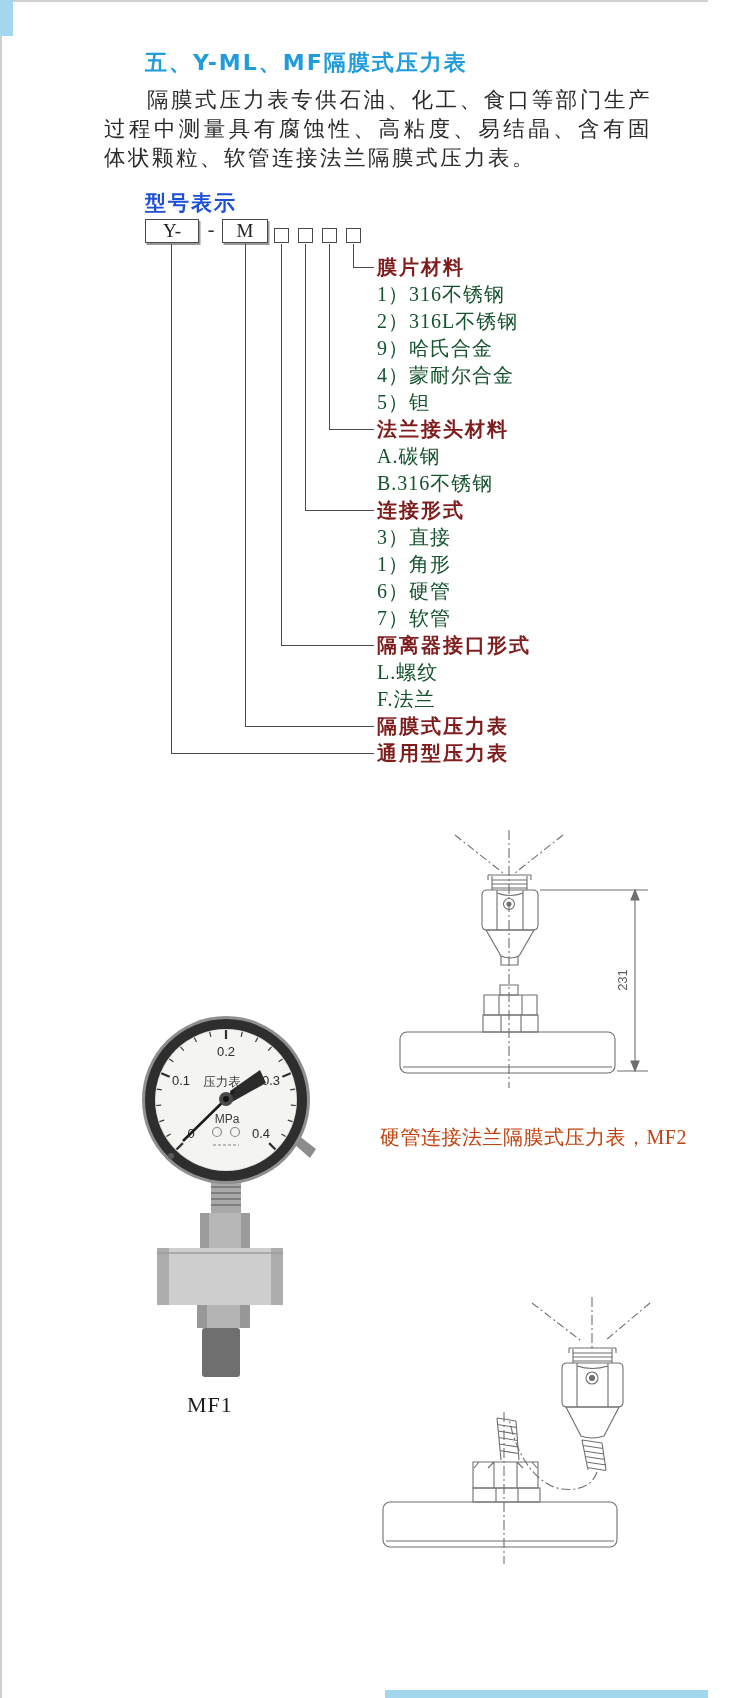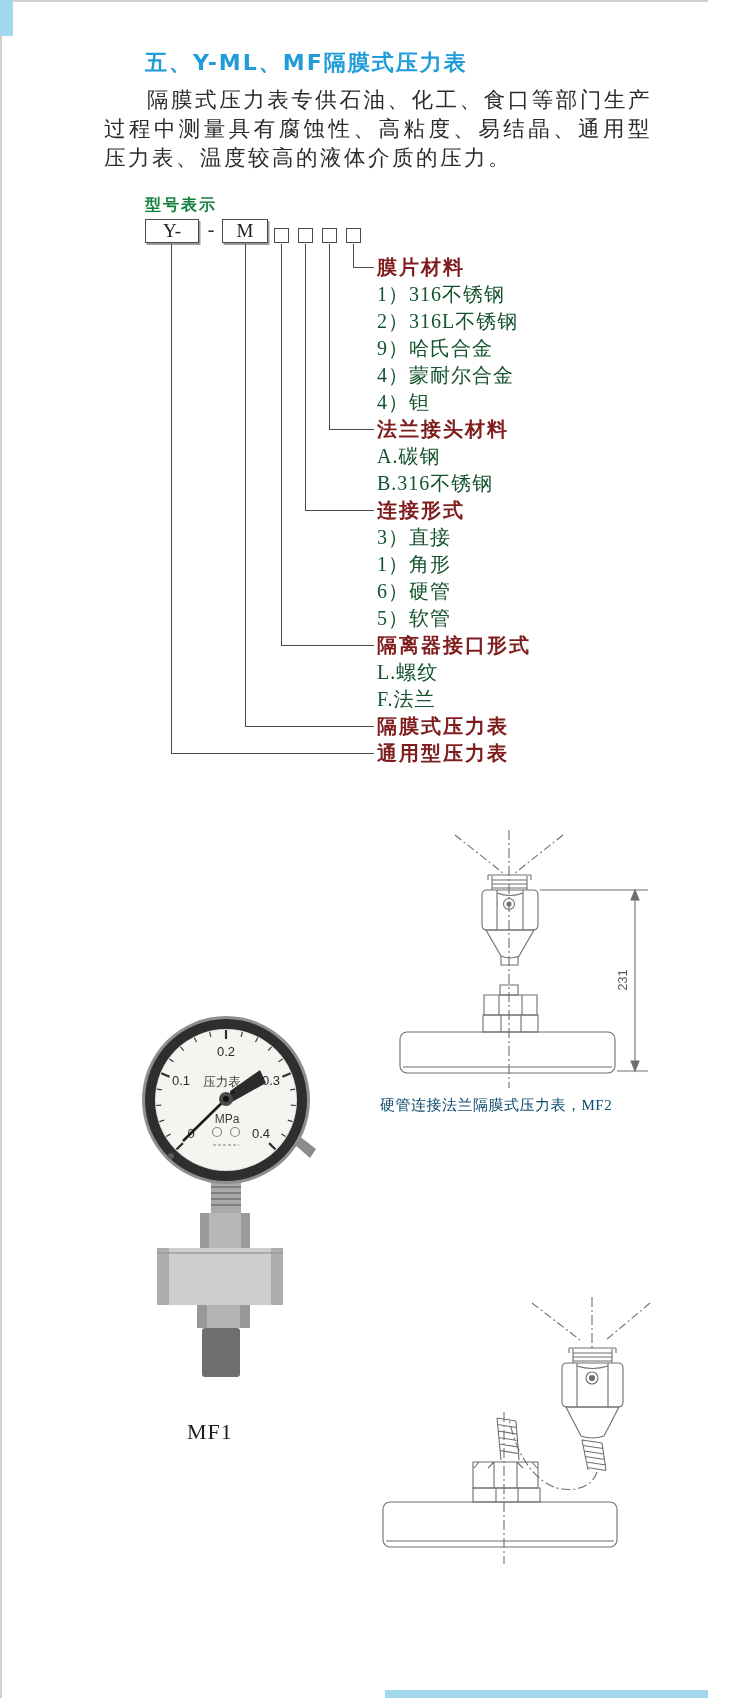--- a/index.html
+++ b/index.html
@@ -9,58 +9,58 @@
   .edge-left{position:absolute;left:0;top:0;width:2px;height:1698px;background:#cfcfcf;}
   .corner{position:absolute;background:#a3d7ee;}
   .corner.tl{left:0;top:0;width:13px;height:36px;}
   .corner.brv{left:737px;top:1612px;width:13px;height:86px;}
   .corner.brh{left:385px;top:1690px;width:365px;height:8px;}
 
   .sec-title{position:absolute;left:145px;top:48px;font-family:"DejaVu Sans","Liberation Sans",sans-serif;
              font-weight:bold;font-size:22px;color:#1f9cd9;letter-spacing:2px;}
   .intro{position:absolute;left:104px;top:86px;width:548px;font-size:21.5px;line-height:29px;
          text-align:justify;text-indent:2em;letter-spacing:2.5px;color:#2b2b2b;}
-  .sub-title{position:absolute;left:145px;top:195px;font-family:"DejaVu Sans","Liberation Sans",sans-serif;
-             font-weight:bold;font-size:16px;color:#15803d;letter-spacing:2px;}
+  .sub-title{position:absolute;left:145px;top:189px;font-family:"DejaVu Sans","Liberation Sans",sans-serif;
+             font-weight:bold;font-size:21px;color:#1d4ed8;letter-spacing:2px;}
 
   .mbox{position:absolute;top:219px;height:24px;border:1.5px solid #4a4a4a;box-sizing:border-box;
         text-align:center;font-size:19px;line-height:21px;color:#222;box-shadow:1.5px 2px 0 0 #9a9a9a;}
   .mbox.y{left:145px;width:54px;}
   .mbox.m{left:222px;width:46px;}
   .mdash{position:absolute;left:202px;top:218px;width:18px;text-align:center;font-size:20px;color:#333;}
   .msq{position:absolute;top:228px;width:15px;height:15px;border:1.5px solid #4a4a4a;box-sizing:border-box;background:#fff;}
 
   .vl{position:absolute;width:0;border-left:1.2px solid #4a4a4a;}
   .hl{position:absolute;height:0;border-top:1.2px solid #4a4a4a;}
 
   .legend{position:absolute;left:377px;top:254px;}
   .legend-row{height:27px;line-height:27px;font-size:20px;letter-spacing:1px;color:#14532d;white-space:nowrap;}
   .legend-row.cat{font-family:"DejaVu Sans","Liberation Sans",sans-serif;font-weight:bold;letter-spacing:2px;color:#7f1d1d;}
 
-  .caption{position:absolute;font-size:15px;letter-spacing:0.5px;color:#0c4a6e;white-space:nowrap;}
+  .caption{position:absolute;font-size:20px;letter-spacing:0.5px;color:#c2410c;white-space:nowrap;margin-top:28px;}
   .cap-mf2{left:380px;top:1096px;}
   .cap-mf3{left:380px;top:1576px;}
-  .mf1-label{position:absolute;left:187px;top:1392px;font-size:22px;letter-spacing:1px;color:#1d1d1d;margin-top:27px;}
+  .mf1-label{position:absolute;left:187px;top:1392px;font-size:22px;letter-spacing:1px;color:#1d1d1d;}
 
   svg text{font-family:"Liberation Sans","DejaVu Sans",sans-serif;}
   .abs{position:absolute;}
 </style>
 </head>
 <body>
 
 <div class="page">
 
   <div class="edge-top"></div>
   <div class="edge-left"></div>
   <div class="corner tl"></div>
   <div class="corner brv"></div>
   <div class="corner brh"></div>
 
   <div class="sec-title">五、Y-ML、MF隔膜式压力表</div>
-  <div class="intro">隔膜式压力表专供石油、化工、食口等部门生产过程中测量具有腐蚀性、高粘度、易结晶、通用型压力表、温度较高的液体介质的压力。</div>
+  <div class="intro">隔膜式压力表专供石油、化工、食口等部门生产过程中测量具有腐蚀性、高粘度、易结晶、含有固体状颗粒、软管连接法兰隔膜式压力表。</div>
   <div class="sub-title">型号表示</div>
 
   <div class="mbox y">Y-</div>
   <div class="mdash">-</div>
   <div class="mbox m">M</div>
   <div class="msq" style="left:274px;"></div>
   <div class="msq" style="left:298px;"></div>
   <div class="msq" style="left:322px;"></div>
   <div class="msq" style="left:346px;"></div>
 
@@ -77,29 +77,29 @@
   <div class="hl" style="left:281px;top:645px;width:93px;"></div>
   <div class="hl" style="left:245px;top:726px;width:129px;"></div>
   <div class="hl" style="left:171px;top:753px;width:203px;"></div>
 
   <div class="legend">
       <div class="legend-row cat">膜片材料</div>
       <div class="legend-row">1）316不锈钢</div>
       <div class="legend-row">2）316L不锈钢</div>
       <div class="legend-row">9）哈氏合金</div>
       <div class="legend-row">4）蒙耐尔合金</div>
-      <div class="legend-row">4）钽</div>
+      <div class="legend-row">5）钽</div>
       <div class="legend-row cat">法兰接头材料</div>
       <div class="legend-row">A.碳钢</div>
       <div class="legend-row">B.316不锈钢</div>
       <div class="legend-row cat">连接形式</div>
       <div class="legend-row">3）直接</div>
       <div class="legend-row">1）角形</div>
       <div class="legend-row">6）硬管</div>
-      <div class="legend-row">5）软管</div>
+      <div class="legend-row">7）软管</div>
       <div class="legend-row cat">隔离器接口形式</div>
       <div class="legend-row">L.螺纹</div>
       <div class="legend-row">F.法兰</div>
       <div class="legend-row cat">隔膜式压力表</div>
       <div class="legend-row cat">通用型压力表</div>
     </div>
 
   <svg class="abs" style="left:110px;top:935px;" width="235" height="460" viewBox="0 0 235 460">
 
     <rect x="101" y="246" width="30" height="32" fill="#a9a9a9"></rect>

